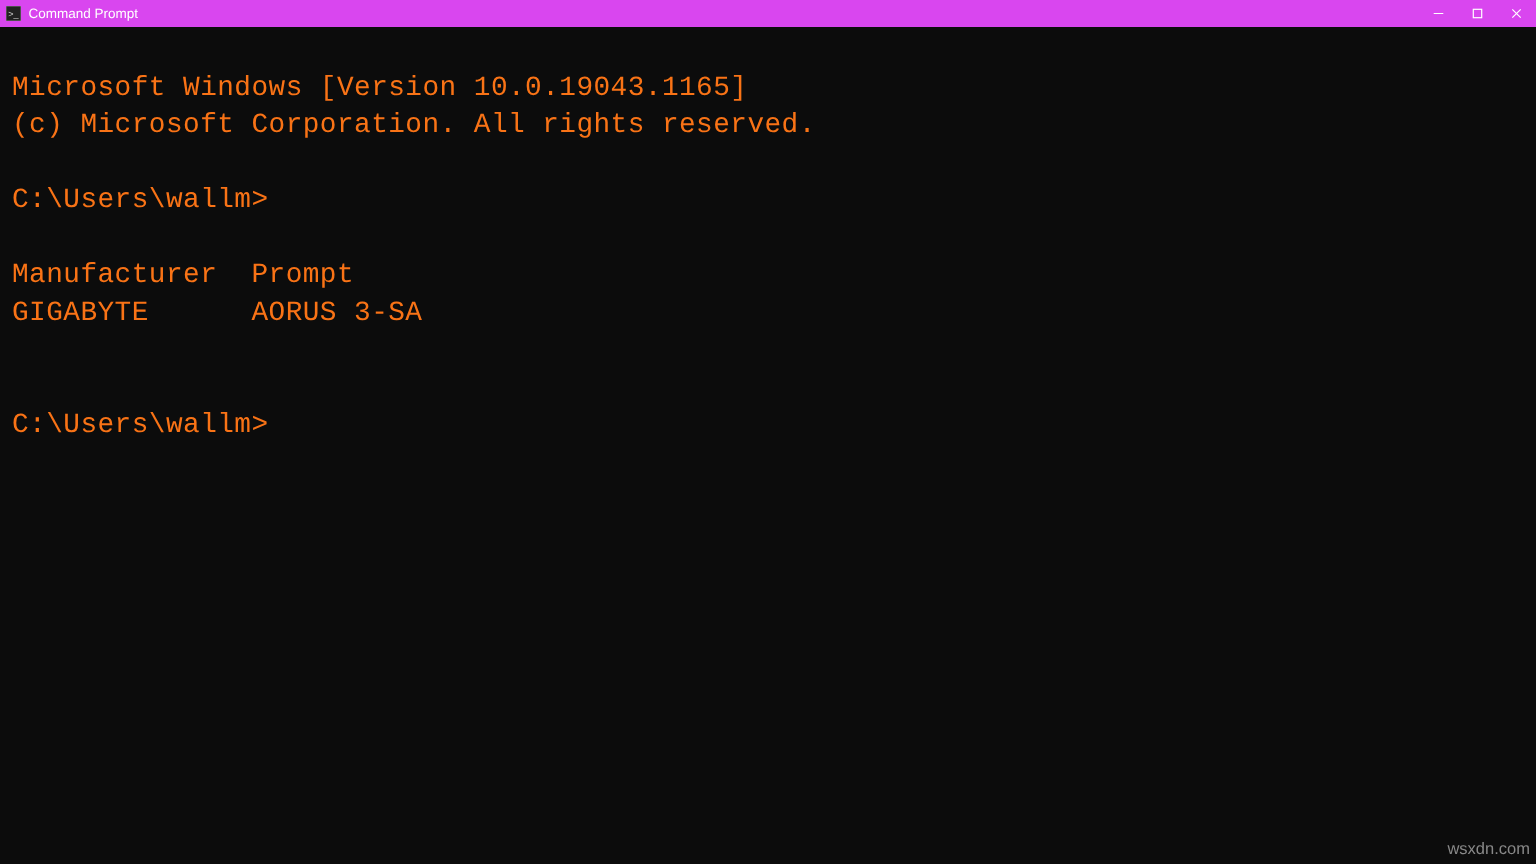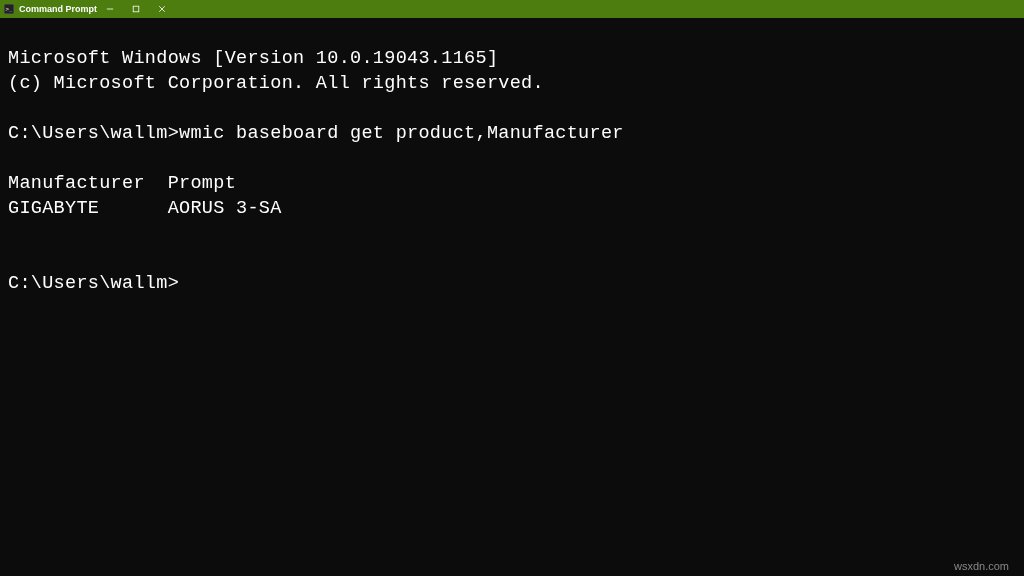--- a/index.html
+++ b/index.html
@@ -8,28 +8,28 @@
       height: 576px;
       background: #0c0c0c;
       font-family: Consolas, "Courier New", monospace;
       color: #cccccc;
       overflow: hidden;
       position: relative;
     }
     .titlebar {
       width: 100%;
       height: 18px;
-      background: #4d7c0f;
+      background: #d946ef;
       display: flex;
       align-items: center;
+      justify-content: space-between;
       font-family: "Segoe UI", Tahoma, sans-serif;
       font-size: 9px;
       color: #ffffff;
       padding: 0 0 0 4px;
-      font-weight: bold;
     }
     .titlebar-left {
       display: flex;
       align-items: center;
       gap: 5px;
     }
     .titlebar-icon {
       width: 10px;
       height: 10px;
       display: flex;
@@ -49,31 +49,31 @@
       justify-content: center;
       color: #ffffff;
       font-size: 8px;
     }
     .titlebar-btn svg { width: 8px; height: 8px; }
     .terminal {
       padding: 4px 8px 8px 8px;
       font-size: 18.5px;
       line-height: 1.35;
       white-space: pre;
-      color: #ffffff;
+      color: #f97316;
       font-weight: 500;
       letter-spacing: 0.3px;
     }
     .prompt-line {
       display: flex;
     }
     .watermark {
       position: absolute;
       bottom: 4px;
-      right: 15px;
+      right: 4px;
       font-family: Arial, sans-serif;
       font-size: 11px;
       color: #888888;
     }
   </style>
 </head>
 <body>
 
 <div class="titlebar">
   <div class="titlebar-left">
@@ -102,21 +102,21 @@
           <line x1="8.5" y1="1.5" x2="1.5" y2="8.5" stroke="#fff" stroke-width="1"></line>
         </svg>
     </div>
   </div>
 </div>
 
 <div class="terminal">
 <span>Microsoft Windows [Version 10.0.19043.1165]</span>
 <span>(c) Microsoft Corporation. All rights reserved.</span>
 
-<span class="prompt-line"><span>C:\Users\wallm&gt;</span><span>wmic baseboard get product,Manufacturer</span></span>
+<span class="prompt-line"><span>C:\Users\wallm&gt;</span></span>
 <span>Manufacturer  Prompt</span>
 <span>GIGABYTE      AORUS 3-SA</span>
 
 
 <span>C:\Users\wallm&gt;</span>
 </div>
 
 <div class="watermark">wsxdn.com</div>
 
 </body></html>

